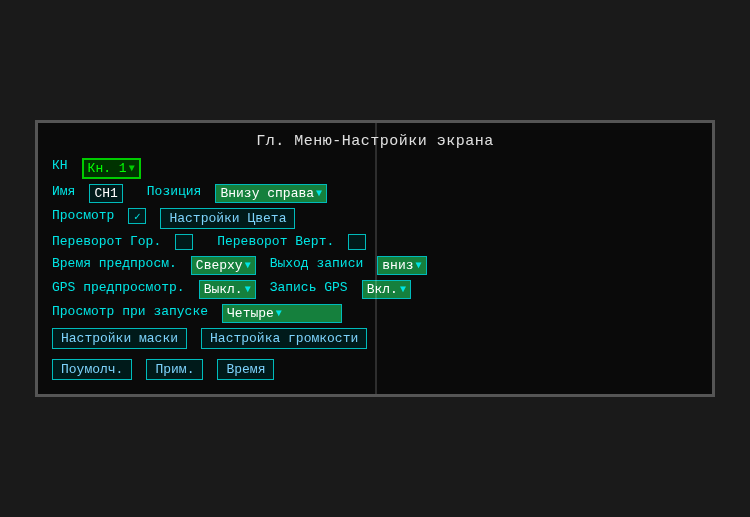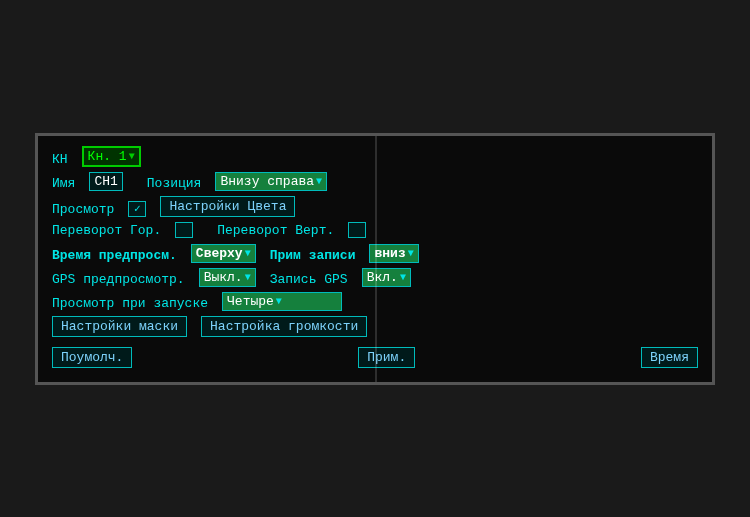--- a/index.html
+++ b/index.html
@@ -37,21 +37,21 @@
     .title-bar {
       text-align: center;
       color: #e0e0e0;
       font-size: 15px;
       margin-bottom: 8px;
       letter-spacing: 0.5px;
     }
 
     .row {
       display: flex;
-      align-items: flex-end;
+      align-items: flex-start;
       margin-bottom: 5px;
       flex-wrap: wrap;
       gap: 4px;
     }
 
     .label {
       color: #00e5e5;
       font-size: 13px;
       white-space: nowrap;
     }
@@ -110,22 +110,22 @@
       background: #001a1a;
       font-size: 13px;
       padding: 2px 8px;
       font-family: 'Courier New', Courier, monospace;
       cursor: pointer;
       white-space: nowrap;
     }
 
     .btn-group {
       display: flex;
-      justify-content: space-between;
-      gap: 6px;
+      justify-content: flex-start;
+      gap: 14px;
       margin-top: 10px;
     }
 
     .kn-select {
       background: #003300;
       border: 2px solid #00cc00;
       color: #00ff00;
       padding: 1px 4px;
       font-size: 13px;
       font-family: 'Courier New', Courier, monospace;
@@ -136,28 +136,30 @@
 
     .kn-select .arrow {
       color: #00cc00;
       font-size: 10px;
     }
 
     .spacer { display: inline-block; width: 6px; }
 
     .row-margin-top {
       margin-top: 6px;
-      font-weight: bold;
     }
   </style>
 </head>
 <body>
 
 <div class="screen">
 
+  <div class="title-bar">
+    <span>Гл. Меню-Настройки экрана</span>
+  </div>
 
   <div class="row">
     <span class="label">КН</span>
     <span class="spacer"></span>
     <div class="kn-select">
       <span>Кн. 1</span>
       <span class="arrow">▼</span>
     </div>
   </div>
 
@@ -199,21 +201,21 @@
   </div>
 
   <div class="row row-margin-top">
     <span class="label">Время предпросм.</span>
     <span class="spacer"></span>
     <div class="field-select">
       <span>Сверху</span>
       <span class="arrow">▼</span>
     </div>
     <span class="spacer"></span>
-    <span class="label">Прим записи</span>
+    <span class="label">Выход записи</span>
     <span class="spacer"></span>
     <div class="field-select">
       <span>вниз</span>
       <span class="arrow">▼</span>
     </div>
   </div>
 
   <div class="row">
     <span class="label">GPS предпросмотр.</span>
     <span class="spacer"></span>

